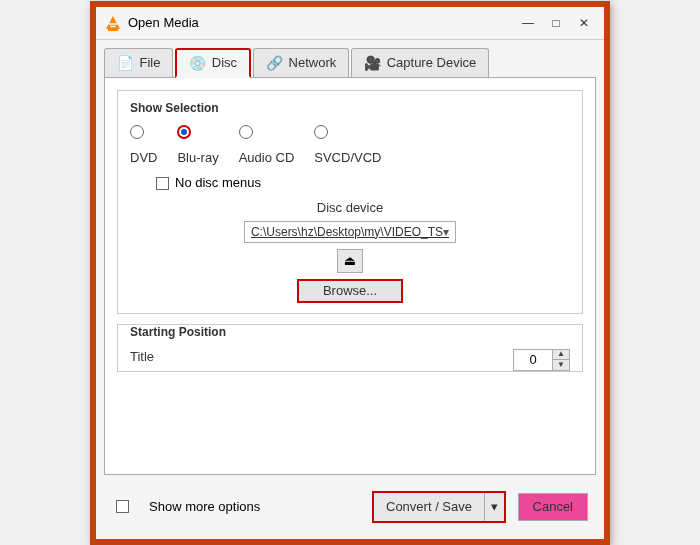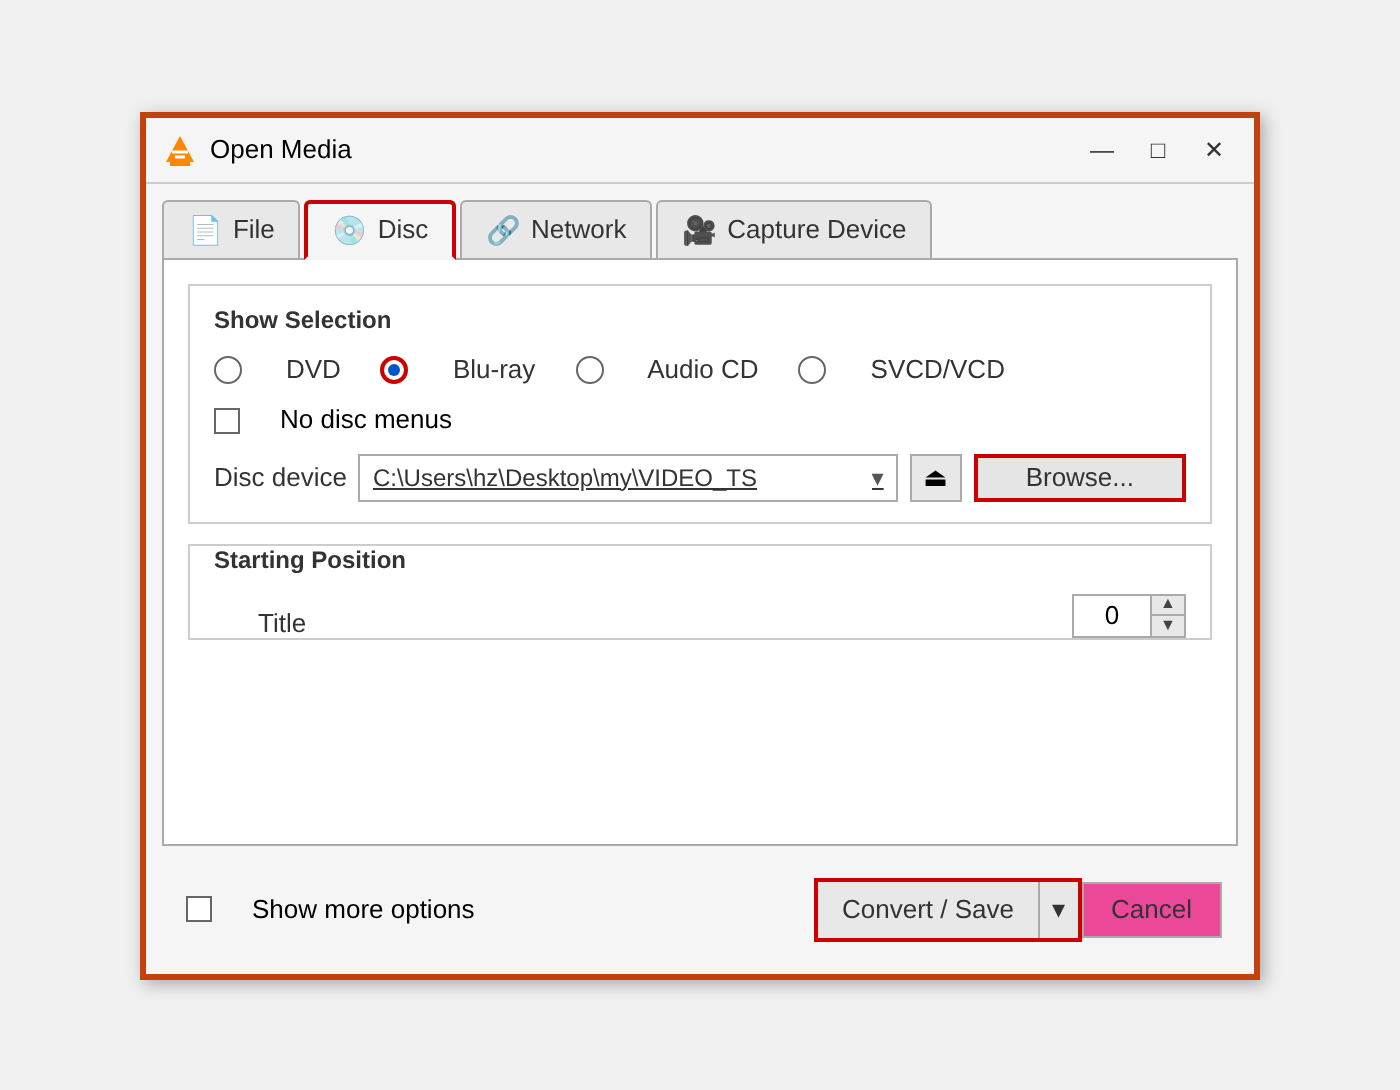--- a/index.html
+++ b/index.html
@@ -14,23 +14,23 @@
       background: #f0f0f0;
       display: flex;
       justify-content: center;
       align-items: center;
       width: 700px;
       height: 545px;
       overflow: hidden;
     }
 
     .window {
-      width: 560px;
+      width: 520px;
       background: #f5f5f5;
-      border: 3px solid #c2410c;
+      border: 6px solid #c2410c;
       box-shadow: 2px 2px 8px rgba(0,0,0,0.3);
       display: flex;
       flex-direction: column;
     }
 
     .titlebar {
       background: #f5f5f5;
       border-bottom: 1px solid #ccc;
       display: flex;
       align-items: center;
@@ -130,23 +130,24 @@
 
     .radio-group {
       display: flex;
       align-items: center;
       gap: 20px;
       margin-bottom: 10px;
     }
 
     .radio-item {
       display: flex;
-      align-items: flex-end;
-      gap: 22px;
-      cursor: pointer;
+      align-items: flex-start;
+      gap: 11px;
+      cursor: pointer;
+      flex-direction: column;
     }
 
     .radio-circle {
       width: 14px;
       height: 14px;
       border-radius: 50%;
       border: 1px solid #666;
       display: flex;
       align-items: center;
       justify-content: center;
@@ -180,37 +181,39 @@
     }
 
     .radio-label {
       font-size: 13px;
       color: #333;
     }
 
     .checkbox-row {
       display: flex;
       align-items: flex-end;
-      gap: 20px;
+      gap: 6px;
+      margin-left: 26px;
     }
 
     .checkbox-box {
       width: 13px;
       height: 13px;
       border: 1px solid #666;
       background: white;
       flex-shrink: 0;
     }
 
     
     .disc-device-row {
       display: flex;
       align-items: center;
       gap: 6px;
       margin-top: 10px;
+      flex-direction: column;
     }
 
     .disc-device-label {
       font-size: 13px;
       color: #333;
       white-space: nowrap;
     }
 
     .disc-device-input {
       flex: 1;
@@ -271,23 +274,22 @@
 
     .starting-position-title {
       font-size: 12px;
       font-weight: 600;
       color: #333;
       margin-bottom: 10px;
     }
 
     .title-row {
       display: flex;
-      align-items: flex-end;
+      align-items: flex-start;
       justify-content: space-between;
-      margin-left: 22px;
     }
 
     .title-label {
       font-size: 13px;
       color: #333;
     }
 
     .spinner {
       display: flex;
       align-items: center;
@@ -345,21 +347,21 @@
 
     .show-more-options {
       display: flex;
       align-items: center;
       gap: 20px;
     }
 
     .bottom-buttons {
       display: flex;
       align-items: center;
-      gap: 0;
+      gap: 12px;
     }
 
     .convert-save-group {
       display: flex;
       align-items: center;
       border: 2px solid #cc0000;
     }
 
     .convert-save-btn {
       padding: 5px 12px;

